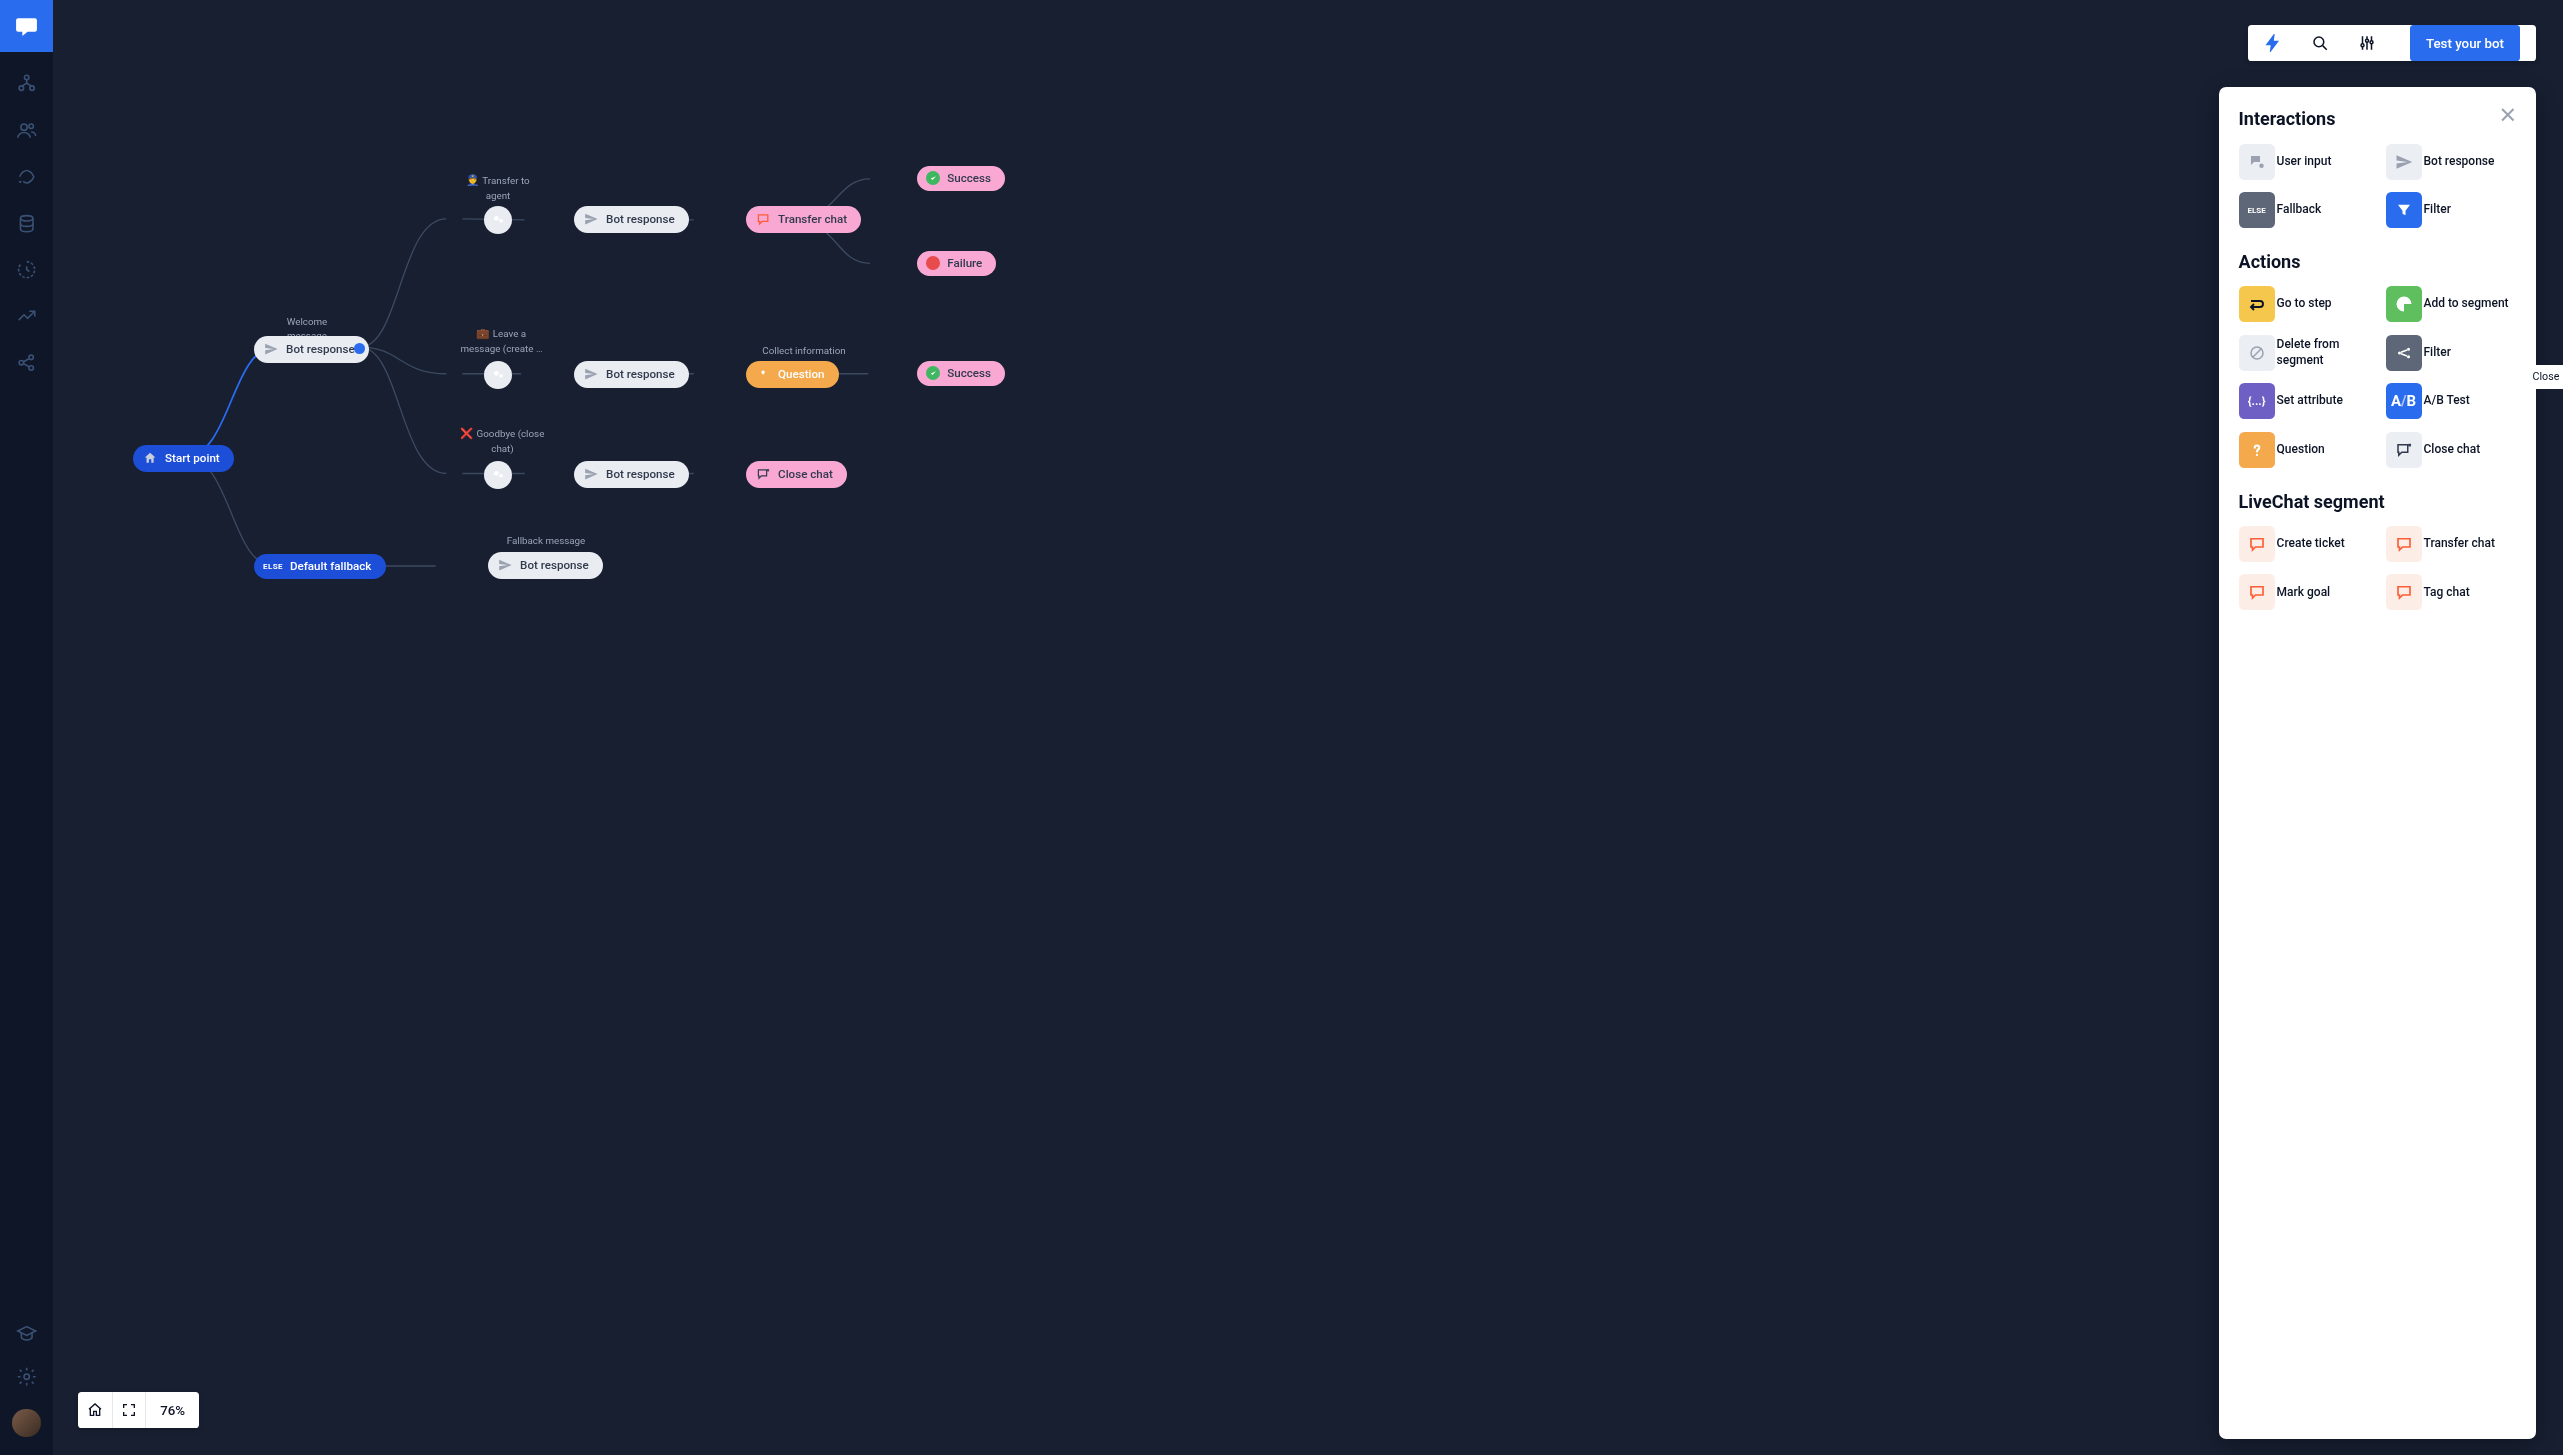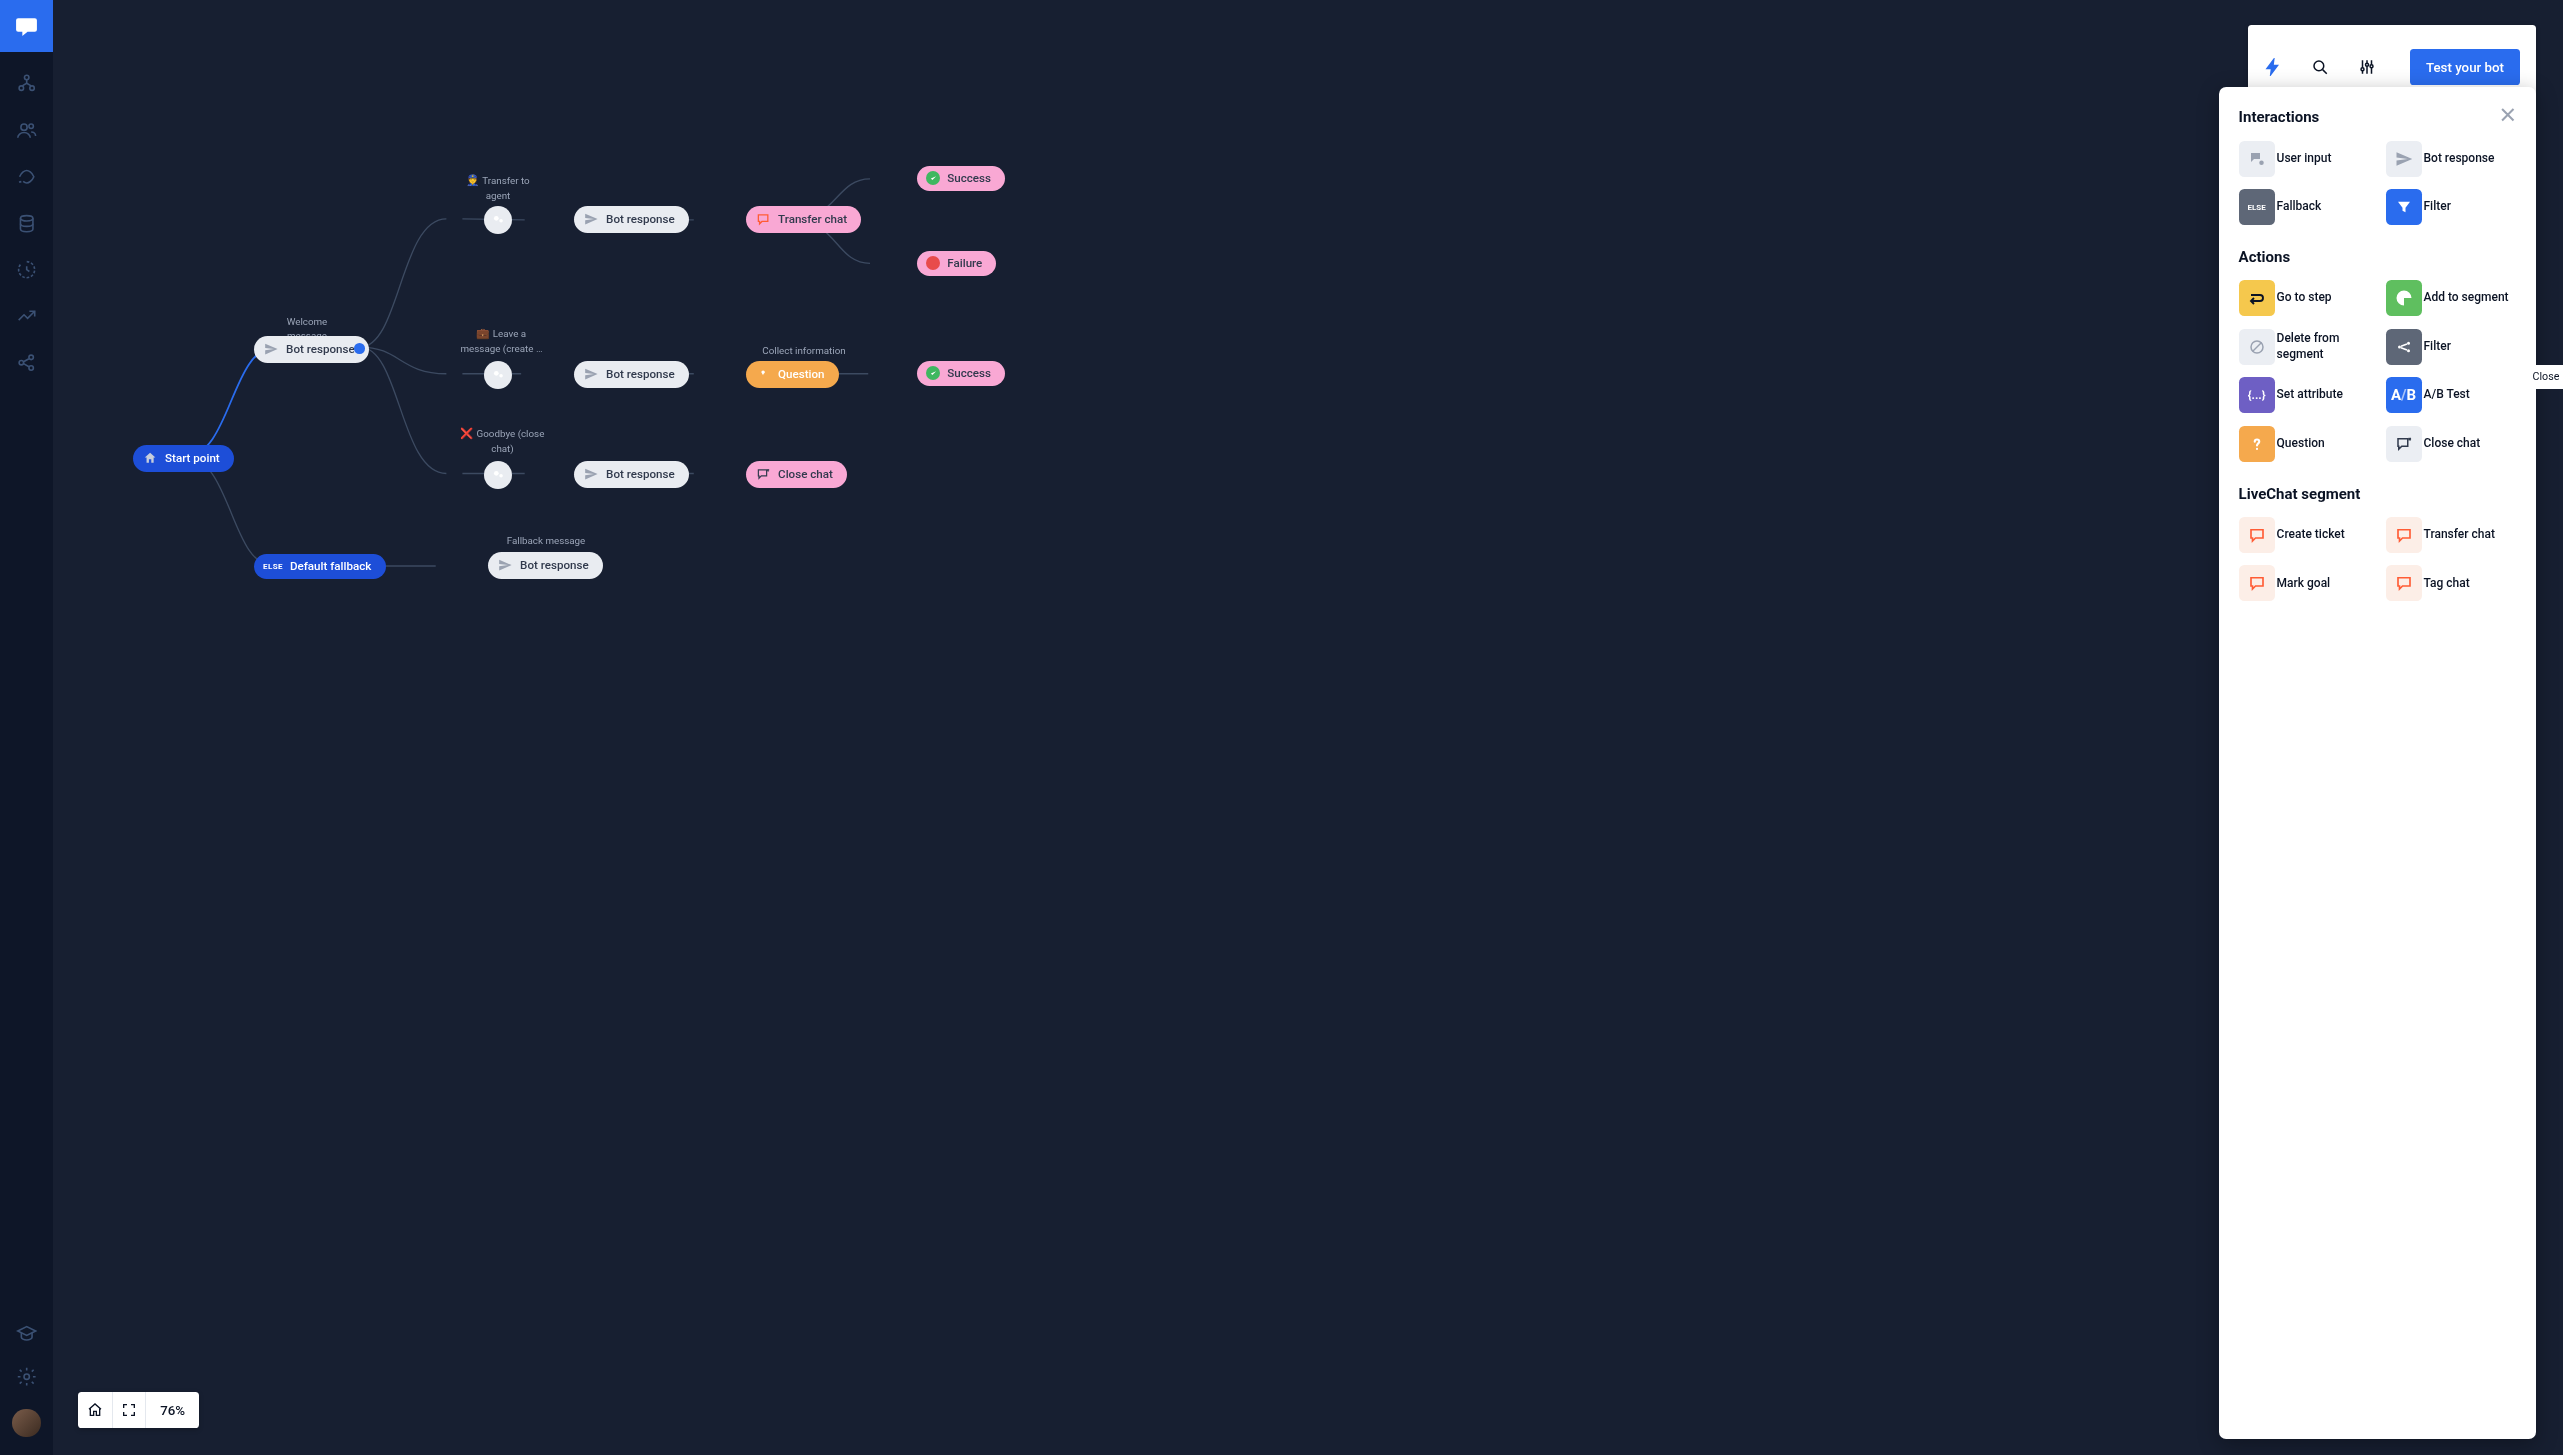--- a/index.html
+++ b/index.html
@@ -11,21 +11,21 @@
 .rail-logo{width:53px;height:52px;background:#2a6cee;display:flex;align-items:center;justify-content:center}
 .rail-logo svg{width:25px;height:25px;fill:#fff}
 .rail-group{display:flex;flex-direction:column;align-items:center;gap:25px;margin-top:21.4px}
 .rail-bottom{margin-top:auto;display:flex;flex-direction:column;align-items:center;gap:21.4px;margin-bottom:18px}
 .rail-ico{width:21.4px;height:21.4px;color:#3b5174;cursor:pointer;display:flex;align-items:center;justify-content:center}
 .rail-ico svg{width:21.4px;height:21.4px;stroke:currentColor;fill:none;stroke-width:1.8}
 .avatar{width:28.5px;height:28.5px;border-radius:50%;background:linear-gradient(135deg,#7a5c4a,#3a2a20);}
 
 
 .topbar{position:absolute;top:25px;right:27px;display:flex;gap:9px;align-items:center}
-.topbar-tools{display:flex;align-items:center;gap:29px;background:#fff;border-radius:3.6px;padding:24px 16px;box-shadow:0 1.8px 5.3px rgba(0,0,0,.2)}
+.topbar-tools{display:flex;align-items:center;gap:29px;background:#fff;border-radius:3.6px;padding:0 16px;box-shadow:0 1.8px 5.3px rgba(0,0,0,.2)}
 .tool-ico{width:18px;height:18px;cursor:pointer;display:flex;align-items:center;justify-content:center}
 .tool-ico svg{width:18px;height:18px;stroke:#0b1324;fill:none;stroke-width:2}
 .tool-ico.lightning svg{stroke:#2a6cee;fill:#2a6cee}
 .test-btn{background:#2a6cee;color:#fff;border:none;border-radius:3.6px;padding:10.7px 16px;font-size:13.3px;font-weight:500;cursor:pointer;margin-left:5.3px}
 
 
 .zoombar{position:absolute;left:78px;bottom:27px;display:flex;background:#fff;border-radius:3.6px;overflow:hidden;box-shadow:0 1.8px 5.3px rgba(0,0,0,.2)}
 .zp{width:34px;height:36px;display:flex;align-items:center;justify-content:center;cursor:pointer}
 .zp svg{width:16px;height:16px;stroke:#0b1324;fill:none;stroke-width:2}
 .zp:nth-child(2){border-left:0.9px solid #e4e8ee;border-right:0.9px solid #e4e8ee}
@@ -51,21 +51,21 @@
 .handle-dot{position:absolute;width:10.7px;height:10.7px;border-radius:50%;background:#2a6cee}
 .status-dot{width:14.2px;height:14.2px;border-radius:50%;display:flex;align-items:center;justify-content:center;flex-shrink:0}
 .status-dot svg{width:9px;height:9px;fill:#fff}
 .sd-green{background:#3fb760}
 .sd-red{background:#e84b4b}
 .emoji{font-size:10.7px}
 .else-badge{font-size:8px;font-weight:700;letter-spacing:0.4px}
 
 
 .panel{position:absolute;right:27px;top:87px;bottom:16px;width:317px;background:#fff;border-radius:7.1px;box-shadow:0 5.3px 21.4px rgba(0,0,0,.3);padding:21.4px 19.6px;overflow:auto}
-.panel h3{font-size:15px;font-weight:700;color:#0b1324;margin-bottom:14.2px}
+.panel h3{font-size:18px;font-weight:700;color:#0b1324;margin-bottom:14.2px}
 .panel .close-x{position:absolute;top:18px;right:18px;cursor:pointer;width:19.6px;height:19.6px;color:#9aa2b1}
 .panel .close-x svg{width:19.6px;height:19.6px;stroke:currentColor;stroke-width:2.5}
 .pgrid{display:grid;grid-template-columns:1fr 1fr;gap:12.5px 16px;margin-bottom:23px}
 .pi{display:flex;align-items:center;gap:2px;cursor:pointer}
 .pi-ico{width:36px;height:36px;border-radius:5.3px;display:flex;align-items:center;justify-content:center;flex-shrink:0}
 .pi-ico svg{width:18px;height:18px}
 .pi-label{font-size:12px;font-weight:500;color:#0b1324;line-height:1.3}
 .ic-gray{background:#ebeef3}
 .ic-gray svg{fill:#9aa2b1}
 .ic-dgray{background:#5e6777}

